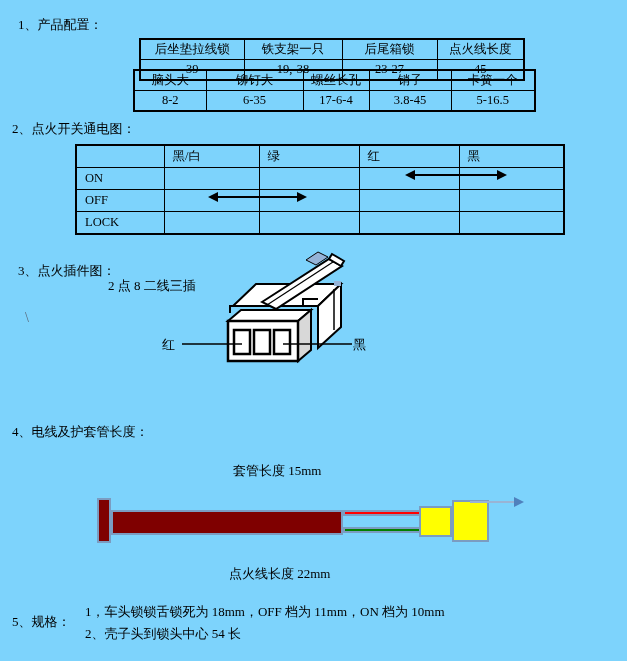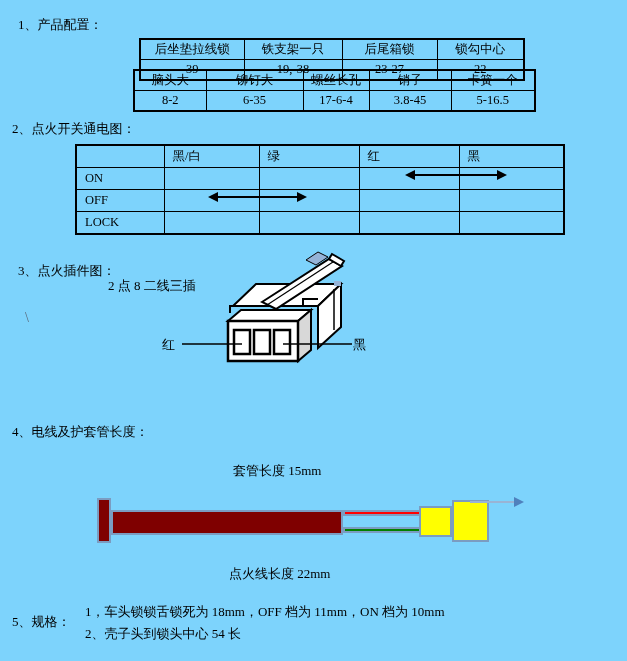--- a/index.html
+++ b/index.html
@@ -34,27 +34,27 @@
         <col style="width:104px">
         <col style="width:98px">
         <col style="width:95px">
         <col style="width:87px">
       </colgroup>
     <tbody>
         <tr>
       <td>后坐垫拉线锁</td>
       <td>铁支架一只</td>
       <td>后尾箱锁</td>
-      <td>锁勾中心</td>
+      <td>点火线长度</td>
     </tr>
     <tr>
       <td>39</td>
       <td>19,-38</td>
       <td>23-27</td>
-      <td>22</td>
+      <td>45</td>
     </tr>
   </tbody>
     </table>
 
   <table class="doc abs" style="left:133px;top:69px;width:401px;">
     <colgroup>
         <col style="width:72px">
         <col style="width:97px">
         <col style="width:66px">
         <col style="width:82px">

